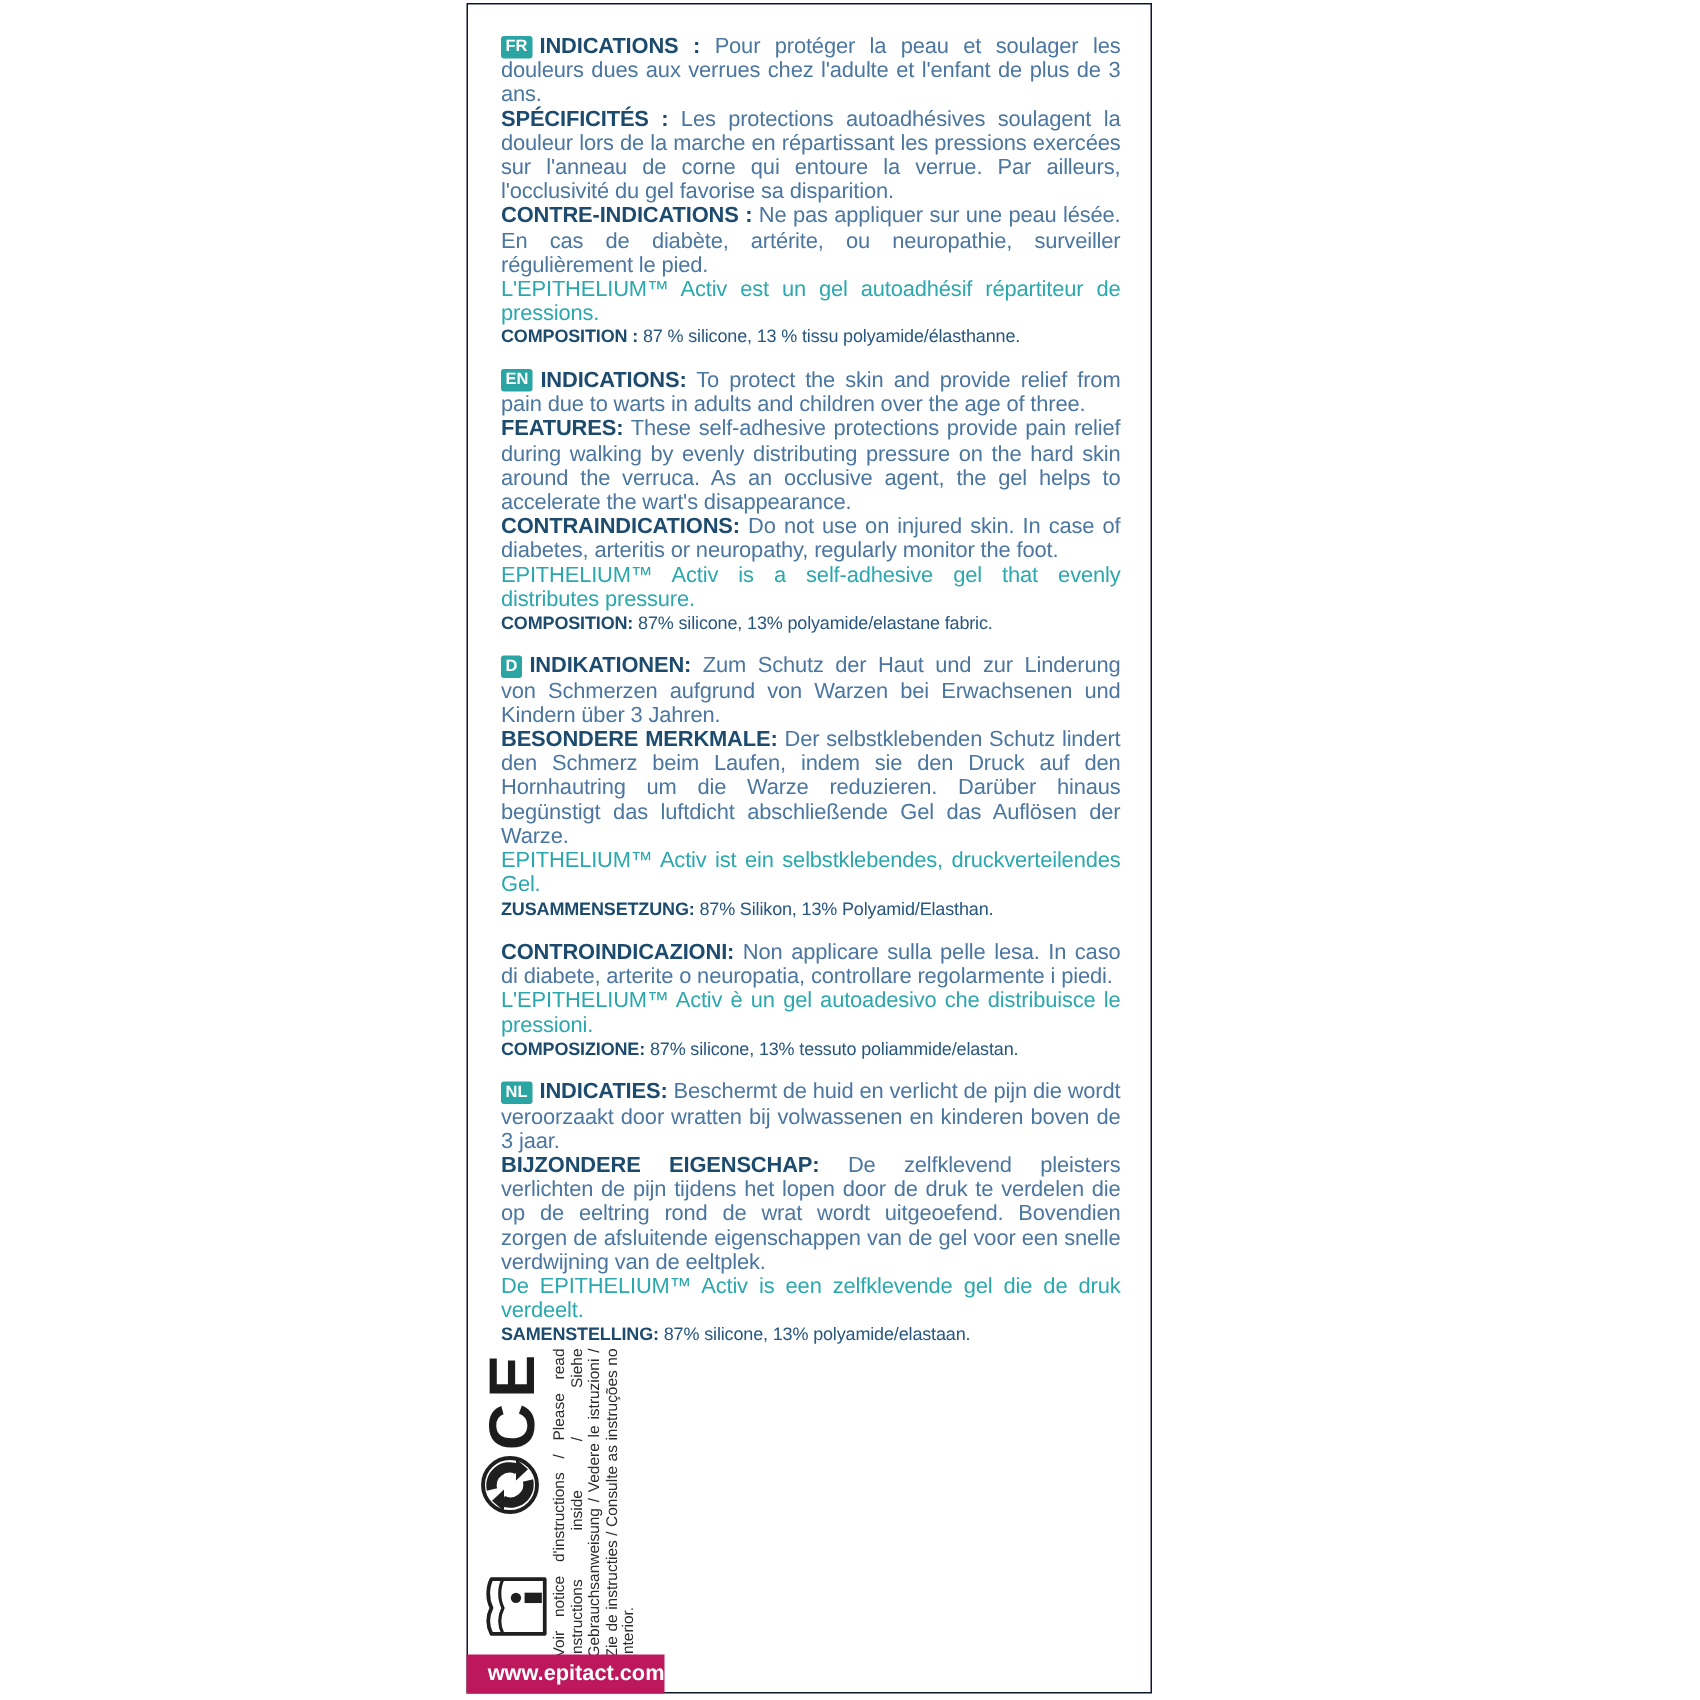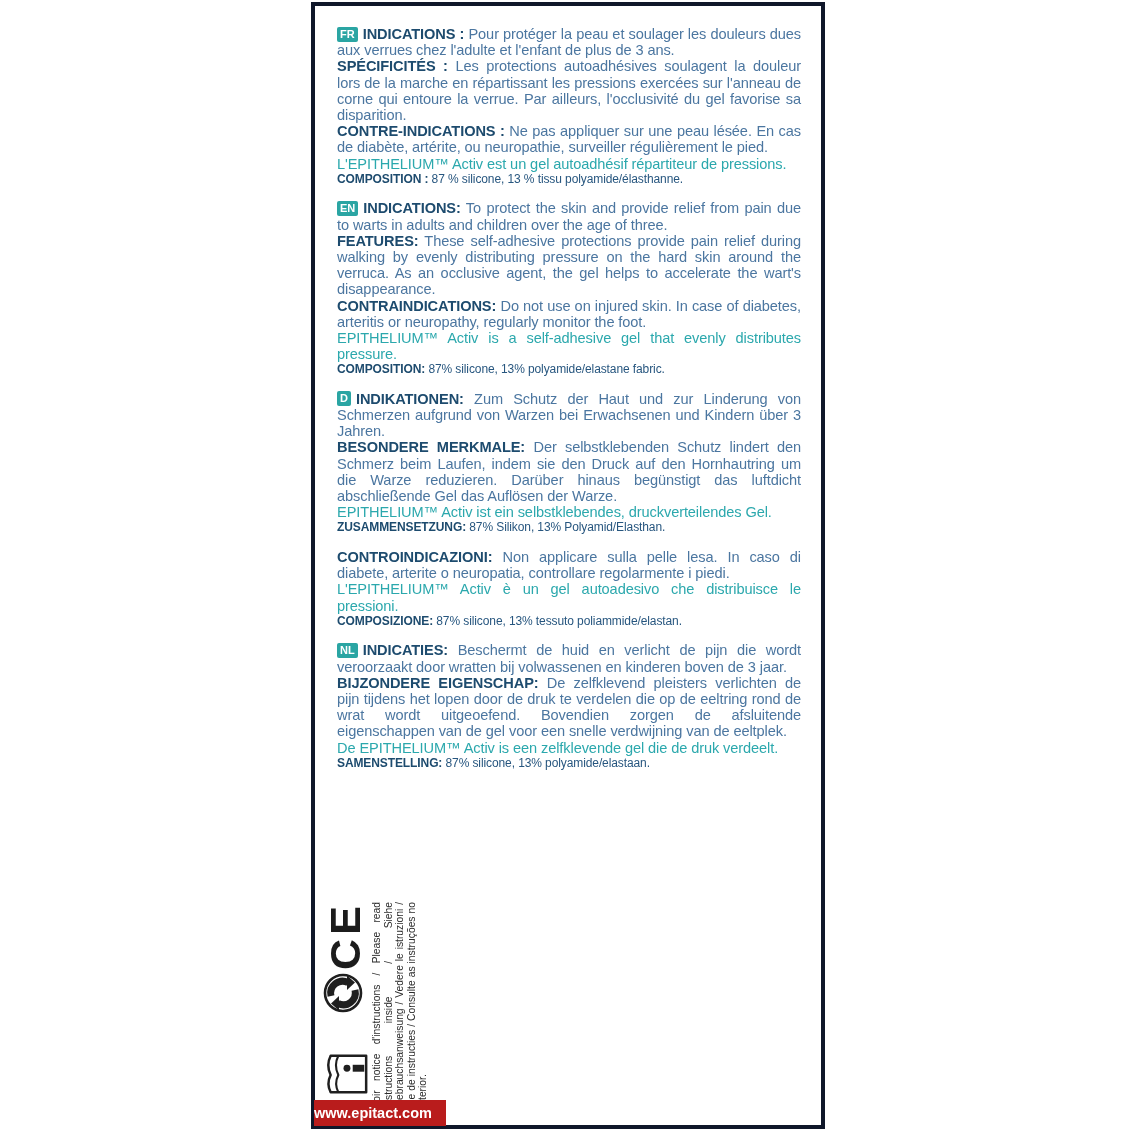--- a/index.html
+++ b/index.html
@@ -13,23 +13,23 @@
     position: relative;
     width: 1133px;
     height: 1133px;
     background: #ffffff;
     overflow: hidden;
   }
   .label {
     position: absolute;
     left: 311px;
     top: 2px;
-    width: 514px;
+    width: 457px;
     height: 1127px;
-    border: 4px solid #0f172a;
+    border: 1px solid #0f172a;
     background: #ffffff;
     box-sizing: border-box;
     padding: 20px 20px 0 22px;
   }
   .lang-block { margin-bottom: 13px; }
   .lang-block p {
     margin: 0;
     text-align: justify;
     font-size: 14.6px;
     line-height: 16.2px;
@@ -108,26 +108,26 @@
     line-height: 11.6px;
     color: #2b2b2b;
     text-align: justify;
   }
   .site-bar {
     position: absolute;
     left: -1px;
     bottom: -1px;
     width: 132px;
     height: 26px;
-    background: #b91c1c;
+    background: #be185d;
     color: #ffffff;
     font-weight: bold;
     font-size: 14.5px;
     line-height: 26px;
-    text-align: left;
+    text-align: right;
   }
 </style>
 </head>
 <body>
 
 <div class="page">
   <div class="label">
 
     <section class="lang-block">
       <p><span class="badge">FR</span><span class="h">INDICATIONS :</span> <span>Pour protéger la peau et soulager les douleurs dues aux verrues chez l'adulte et l'enfant de plus de 3 ans.</span></p>

